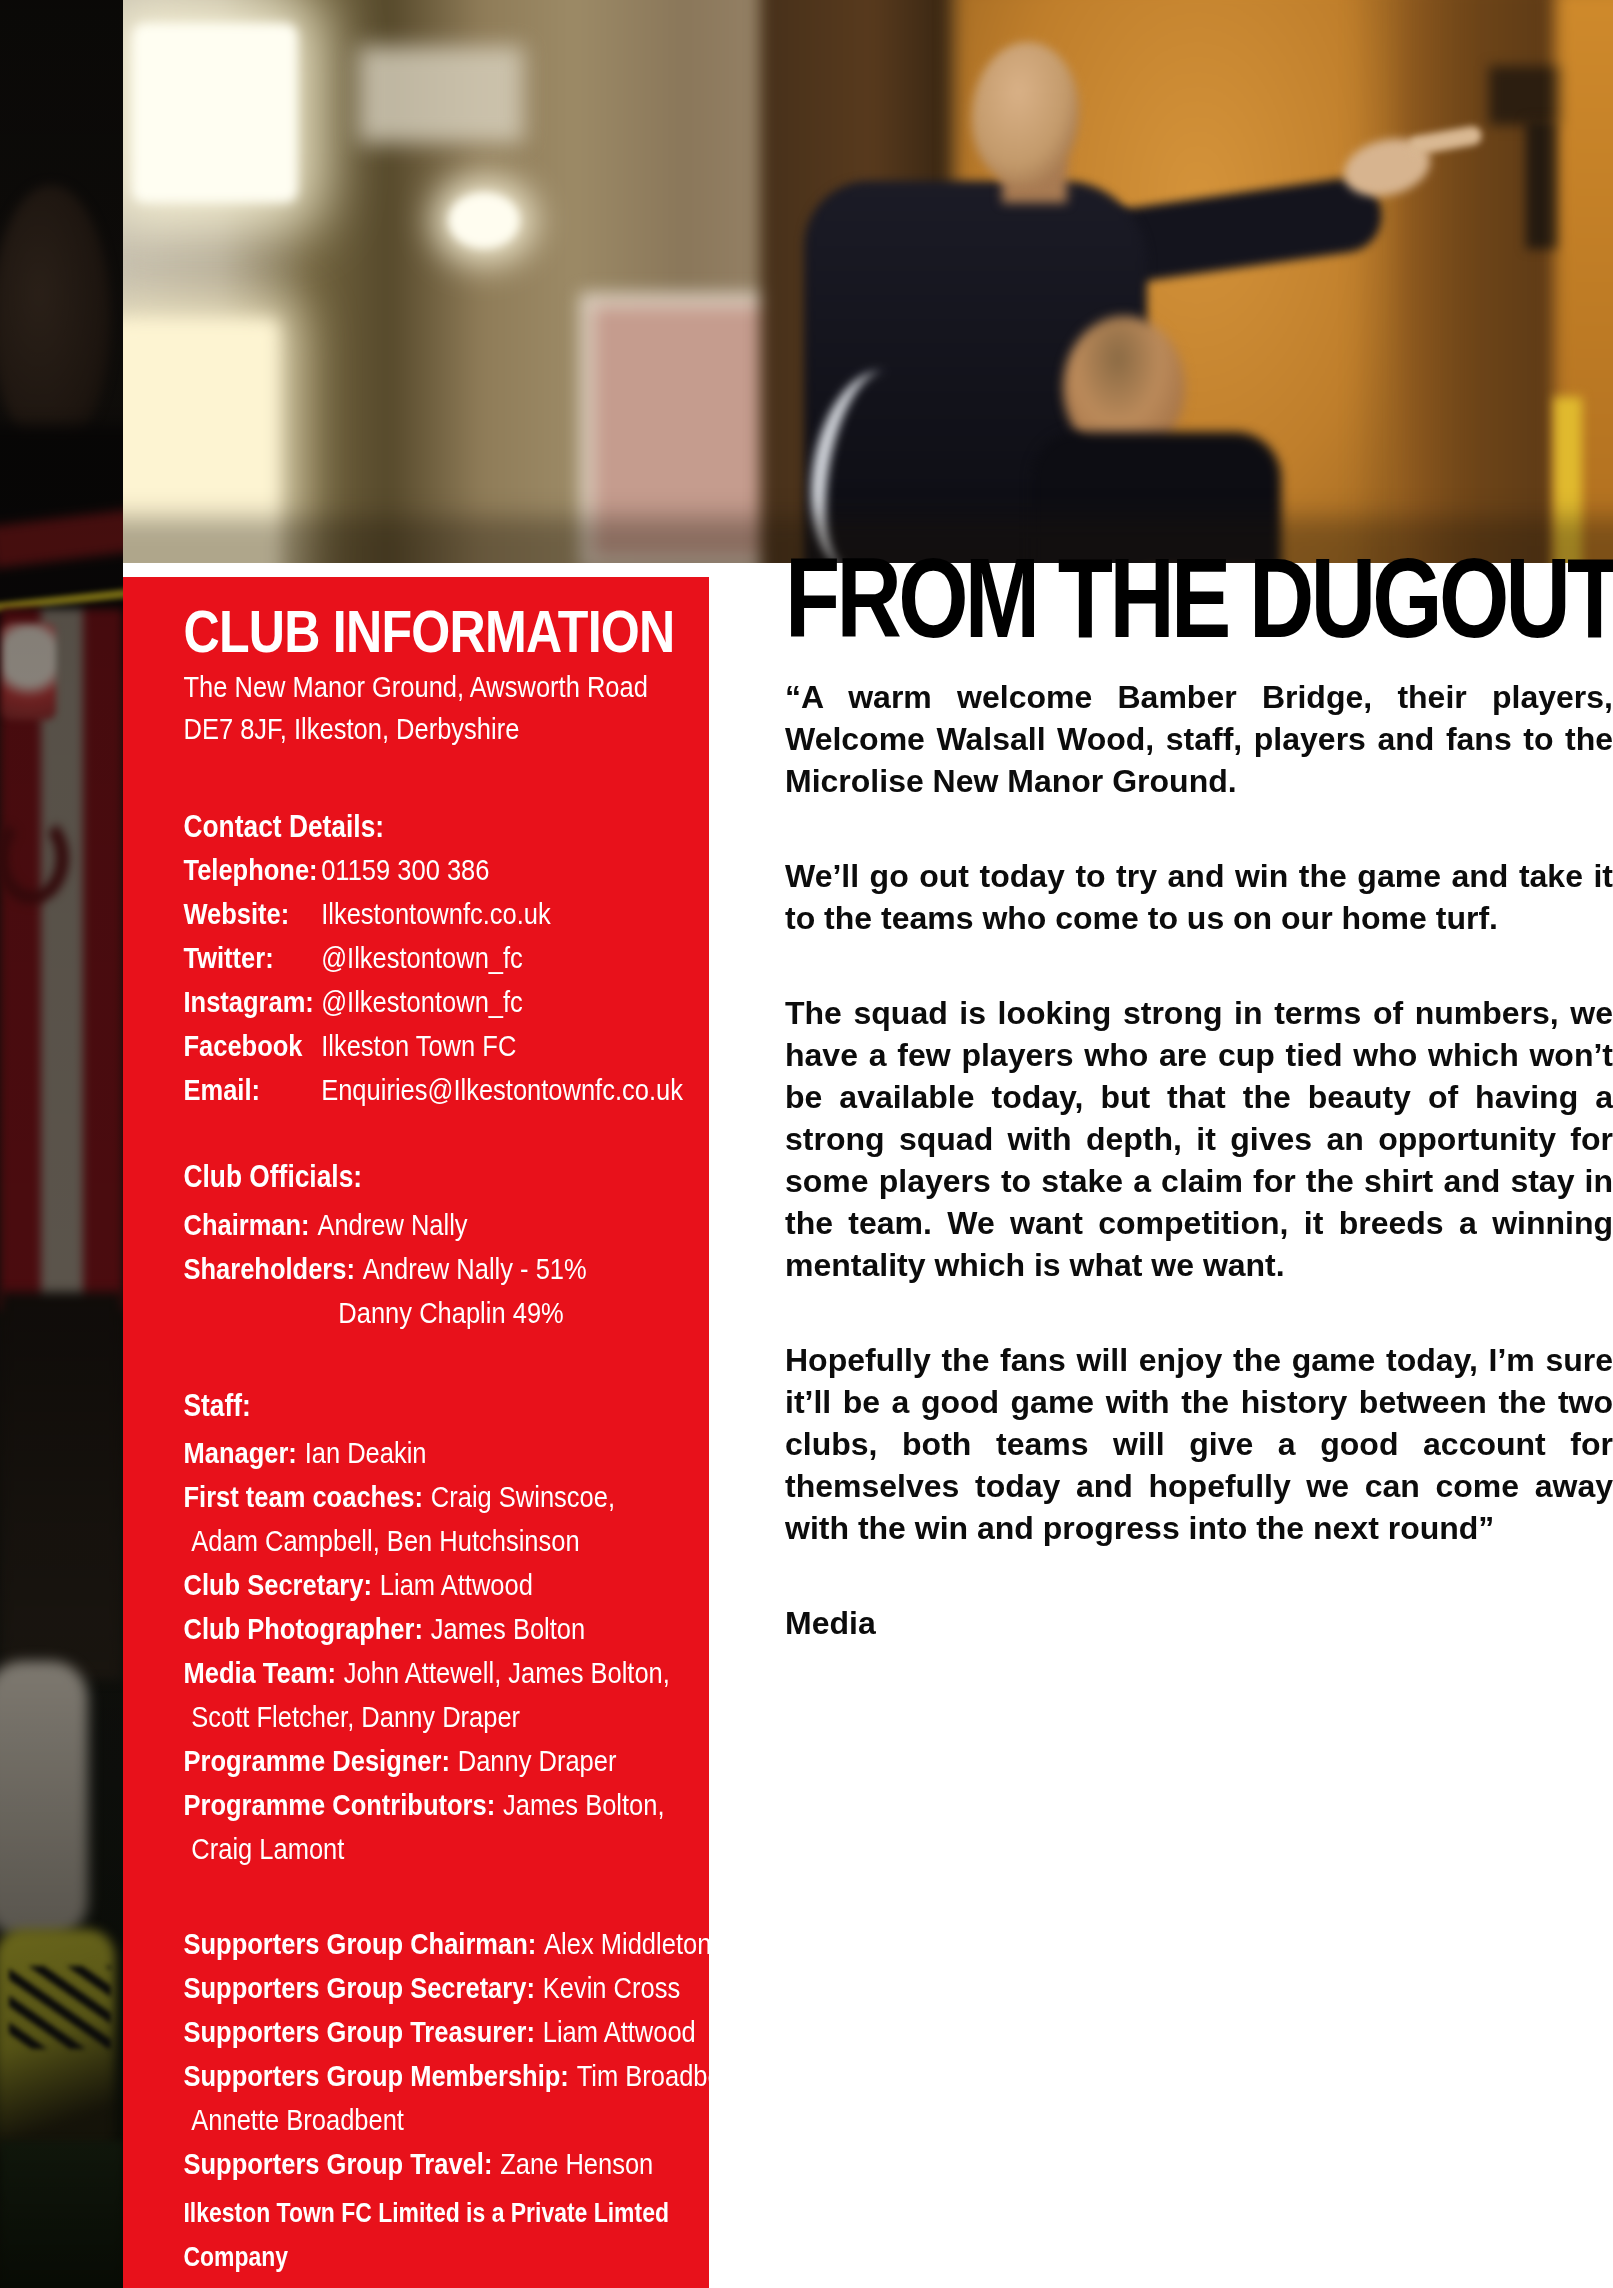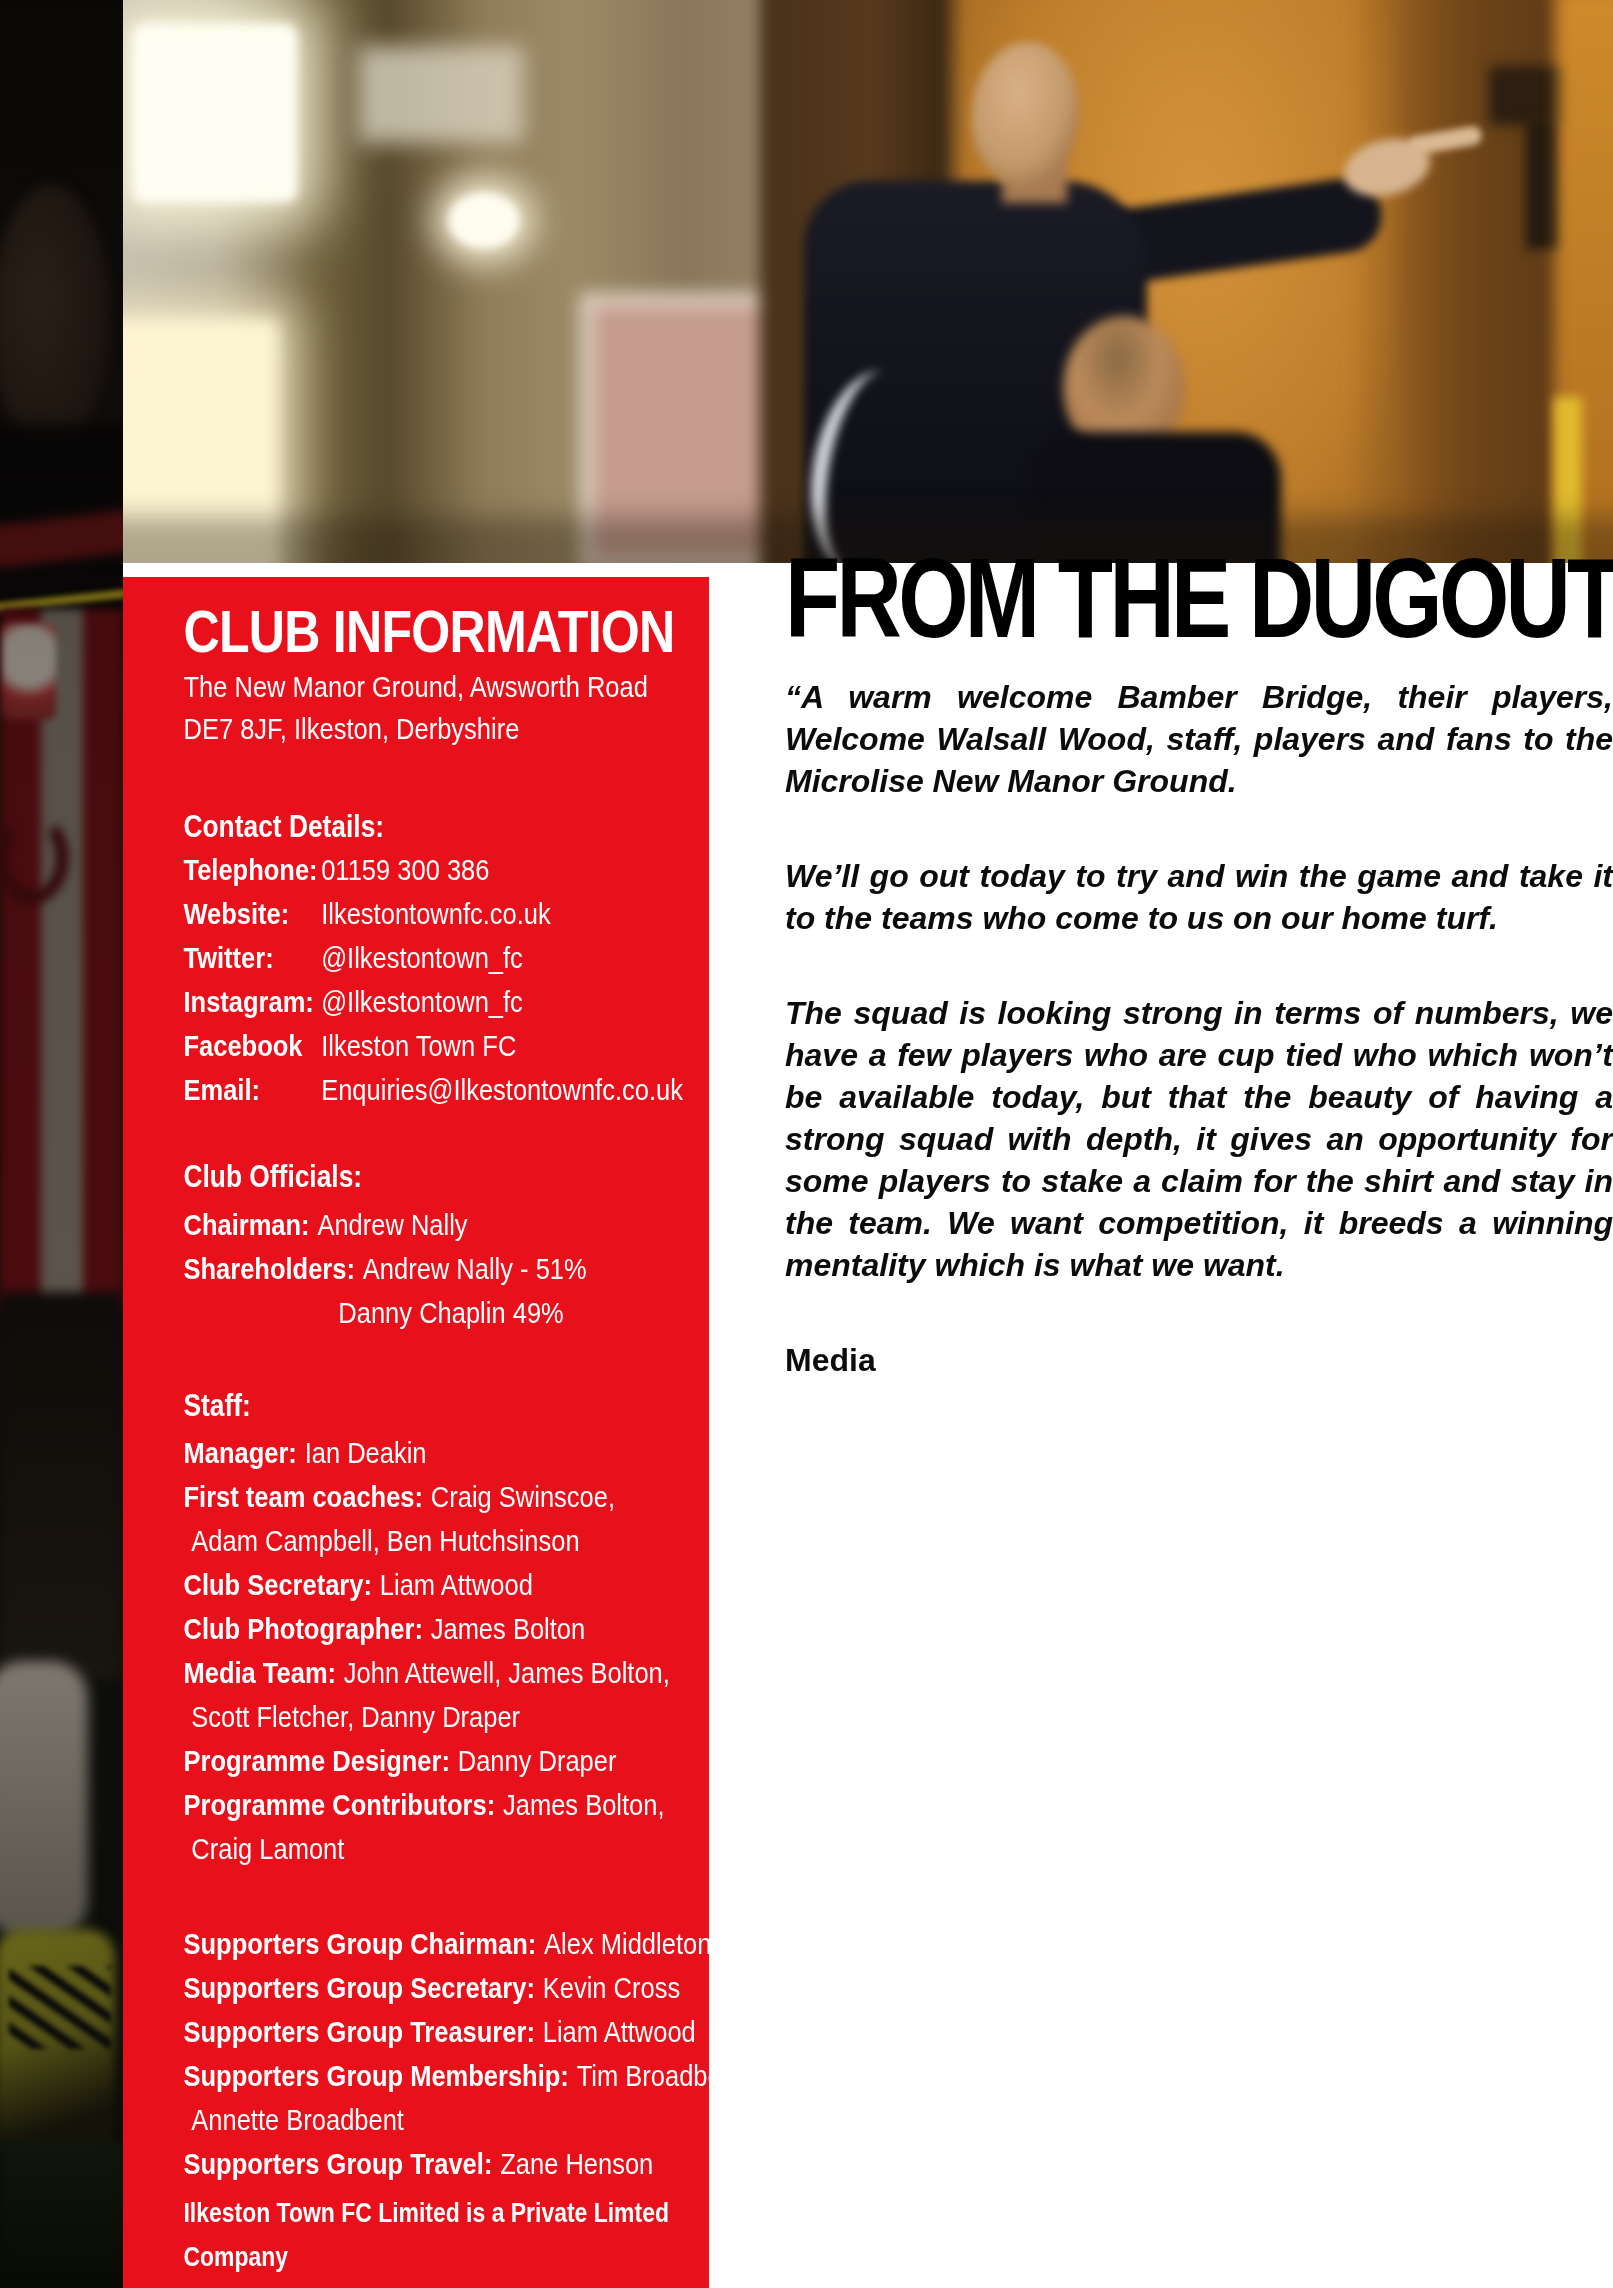--- a/index.html
+++ b/index.html
@@ -123,21 +123,21 @@
   .supporters-rows{margin-top:51px;}
   .red-footer{margin-top:5.5px;font-size:27px;font-weight:600;line-height:44px;}
   
   .article{position:absolute;left:785px;top:550px;width:828px;color:var(--ink);}
   .article-title{
     font-size:113px;font-weight:800;line-height:96px;letter-spacing:-4.6px;
     white-space:nowrap;width:max-content;transform:scaleX(0.8);transform-origin:0 0;
     color:#000;
   }
   .article-body{margin-top:30px;font-size:32px;font-weight:600;line-height:42px;}
-  .article-body p{text-align:justify;margin:0 0 53px 0;font-style:italic;}
+  .article-body p{text-align:justify;margin:0 0 53px 0;}
   .signature{font-size:32px;font-weight:700;line-height:42px;}
 </style>
 </head>
 <body>
 
 <div class="left-strip">
   <div class="shape ls-head"></div>
   <div class="shape ls-shoulder"></div>
   <div class="shape ls-collar"></div>
   <div class="shape ls-yellow"></div>
@@ -316,16 +316,17 @@
   </div>
 </aside>
 
 <main class="article">
   <h1 class="article-title">FROM THE DUGOUT</h1>
   <div class="article-body">
 
   <p>“A warm welcome Bamber Bridge, their players, Welcome Walsall Wood, staff, players and fans to the Microlise New Manor Ground.</p>
       <p>We’ll go out today to try and win the game and take it to the teams who come to us on our home turf.</p>
       <p>The squad is looking strong in terms of numbers, we have a few players who are cup tied who which won’t be available today, but that the beauty of having a strong squad with depth, it gives an opportunity for some players to stake a claim for the shirt and stay in the team. We want competition, it breeds a winning mentality which is what we want.</p>
+      <p>Hopefully the fans will enjoy the game today, I’m sure it’ll be a good game with the history between the two clubs, both teams will give a good account for themselves today and hopefully we can come away with the win and progress into the next round”</p>
     </div>
   <div class="signature">Media</div>
 </main>
 
 
 </body></html>

